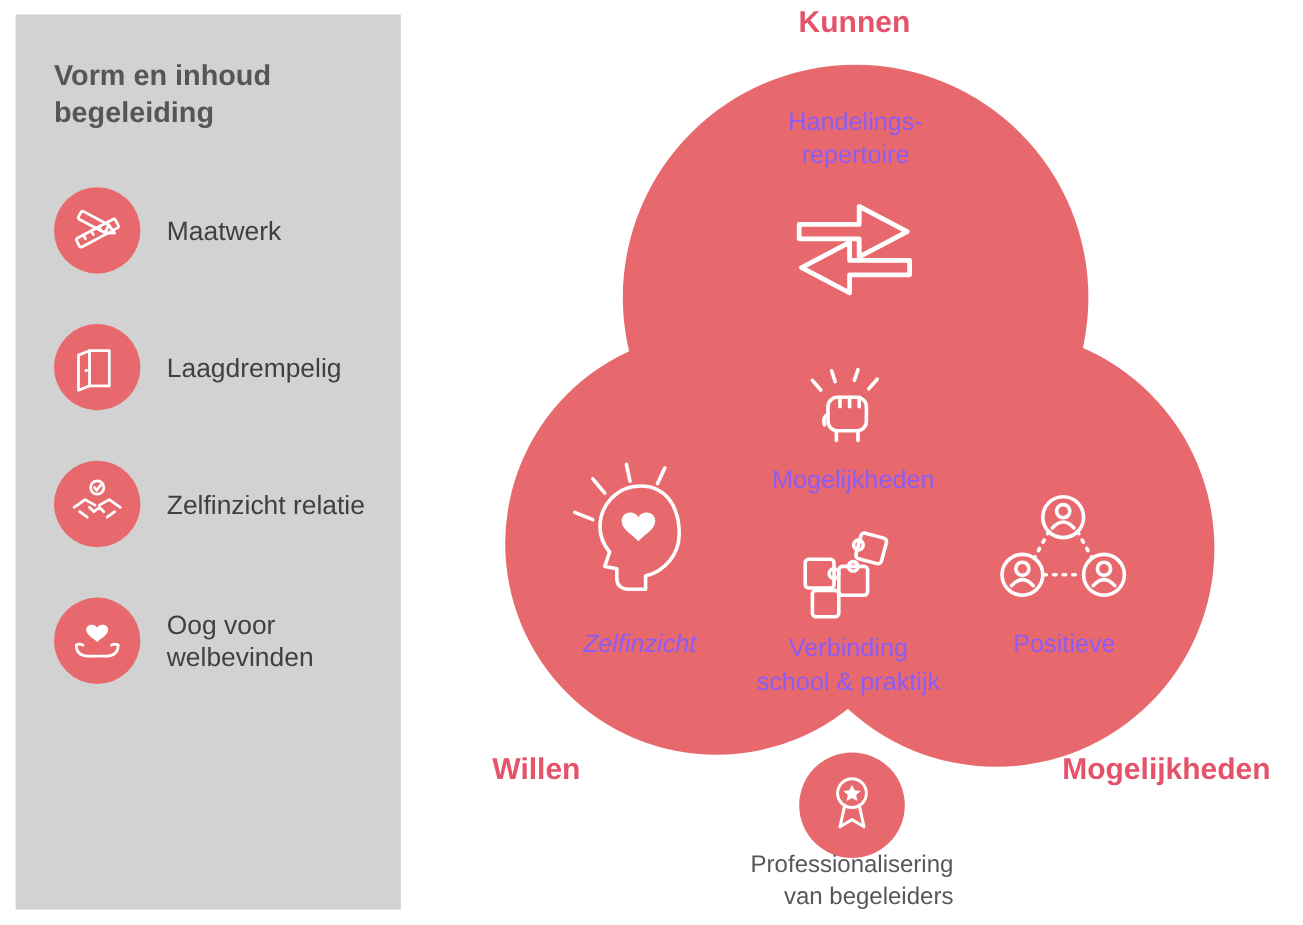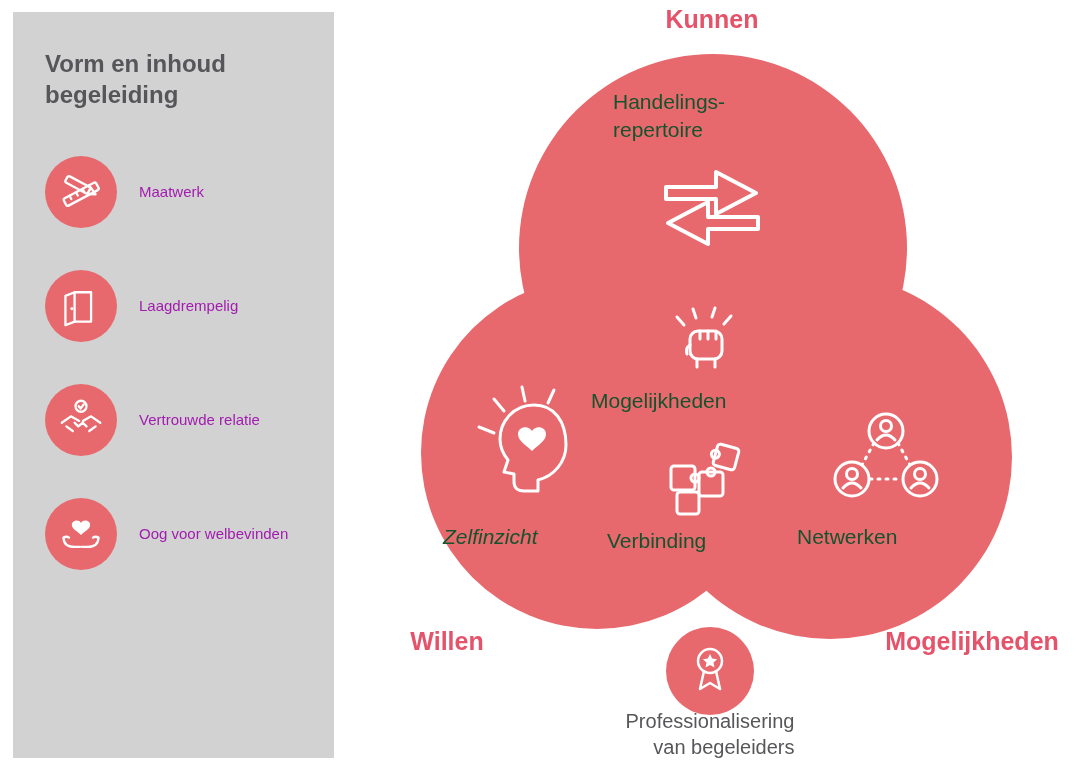--- a/index.html
+++ b/index.html
@@ -14,37 +14,37 @@
   }
   .sidebar-title{
     font-size:24px;font-weight:bold;color:#55555A;line-height:1.3;
     margin:0 0 46px 0;width:235px;
   }
   .side-item{display:flex;align-items:center;margin-bottom:42px;}
   .badge{
     width:72px;height:72px;border-radius:50%;background:#E8696D;
     display:flex;align-items:center;justify-content:center;flex:0 0 72px;margin-right:22px;
   }
-  .side-label{font-size:15px;color:#a21caf;line-height:1.25;width:172px;}
+  .side-label{font-size:22px;color:#404040;line-height:1.25;width:172px;}
   
   .circle{position:absolute;border-radius:50%;background:#E8696D;}
   .c-top{left:519px;top:54px;width:388px;height:388px;}
   .c-left{left:421px;top:277px;width:352px;height:352px;}
   .c-right{left:648px;top:275px;width:364px;height:364px;}
   .small-circle{
     position:absolute;left:666px;top:627px;width:88px;height:88px;border-radius:50%;
     background:#E8696D;display:flex;align-items:center;justify-content:center;
   }
   .v-outer-label{
     position:absolute;transform:translateX(-50%);font-weight:bold;font-size:25px;
     color:#E5536B;white-space:nowrap;
   }
   .v-text{
-    position:absolute;transform:translateX(-50%);
-    color:#14532d;font-size:21px;line-height:1.32;
+    position:absolute;transform:translateX(-50%);text-align:center;
+    color:#8b5cf6;font-size:21px;line-height:1.32;
   }
   .v-icon{position:absolute;}
   .footer-text{
     position:absolute;left:710px;top:708px;transform:translateX(-50%);
     text-align:right;color:#57575A;font-size:20px;line-height:1.3;
   }
   svg{display:block;}
   .stroke{stroke:#FFFFFF;fill:none;stroke-linecap:round;stroke-linejoin:round;}
 </style>
 </head>
@@ -91,21 +91,21 @@
           <g class="stroke" stroke-width="2.5">
             <circle cx="24" cy="9" r="6"></circle>
             <path d="M21.5 9 l2 2.5 3.5 -4.5"></path>
             <path d="M3 27 l10 -7 9 5"></path>
             <path d="M45 27 l-10 -7 -9 5"></path>
             <path d="M17 27 l4 4 5 -4 4 4"></path>
             <path d="M8 31 l7 5 M40 31 l-7 5"></path>
           </g>
         </svg>
       </span>
-      <span class="side-label">Vertrouwde relatie</span>
+      <span class="side-label">Zelfinzicht relatie</span>
     </div>
 
     <div class="side-item">
       <span class="badge">
         <svg width="44" height="44" viewBox="0 0 48 48">
           <path d="M24 12 c-2.5 -4.5 -10 -3 -10 2 0 4.5 5.5 7 10 11 4.5 -4 10 -6.5 10 -11 0 -5 -7.5 -6.5 -10 -2 Z" fill="#FFFFFF"></path>
           <g class="stroke" stroke-width="2.5">
             <path d="M5 28 q0 10 12 10 h6"></path>
             <path d="M5 28 q3 -2 6 0"></path>
             <path d="M43 28 q0 10 -12 10 h-6"></path>
@@ -183,41 +183,42 @@
           <rect x="8" y="26" width="24" height="24" rx="3"></rect>
           <circle cx="32" cy="38" r="4"></circle>
           <rect x="36" y="32" width="24" height="24" rx="3"></rect>
           <circle cx="48" cy="32" r="4"></circle>
           <rect x="14" y="52" width="22" height="22" rx="3"></rect>
         </g>
       </svg>
     </div>
     <div class="v-text" style="left:707px;top:527px;width:200px;">
       <span>Verbinding</span><br>
+      <span>school &amp; praktijk</span>
     </div>
 
     <div class="v-icon" style="left:830px;top:405px;">
       <svg width="112" height="100" viewBox="0 0 112 100">
         <g class="stroke" stroke-width="3">
           <circle cx="56" cy="26" r="17"></circle>
           <circle cx="56" cy="21" r="5.5"></circle>
           <path d="M47 35 q9 -10 18 0"></path>
           <circle cx="22" cy="74" r="17"></circle>
           <circle cx="22" cy="69" r="5.5"></circle>
           <path d="M13 83 q9 -10 18 0"></path>
           <circle cx="90" cy="74" r="17"></circle>
           <circle cx="90" cy="69" r="5.5"></circle>
           <path d="M81 83 q9 -10 18 0"></path>
           <path d="M44 38 L32 60" stroke-dasharray="2 6"></path>
           <path d="M68 38 L80 60" stroke-dasharray="2 6"></path>
           <path d="M40 74 L72 74" stroke-dasharray="2 6"></path>
         </g>
       </svg>
     </div>
-    <div class="v-text" style="left:887px;top:523px;width:180px;">Netwerken</div>
+    <div class="v-text" style="left:887px;top:523px;width:180px;">Positieve</div>
 
     <div class="small-circle">
       <span>
         <svg width="44" height="52" viewBox="0 0 44 52">
           <g class="stroke" stroke-width="2.5">
             <circle cx="22" cy="16" r="12"></circle>
             <path d="M16 26 L12 44 L22 38 L32 44 L28 26"></path>
           </g>
           <path d="M22 9 l2.2 4.6 5 .6 -3.7 3.4 1 4.9 -4.5 -2.5 -4.5 2.5 1 -4.9 -3.7 -3.4 5 -.6 Z" fill="#FFFFFF"></path>
         </svg>

